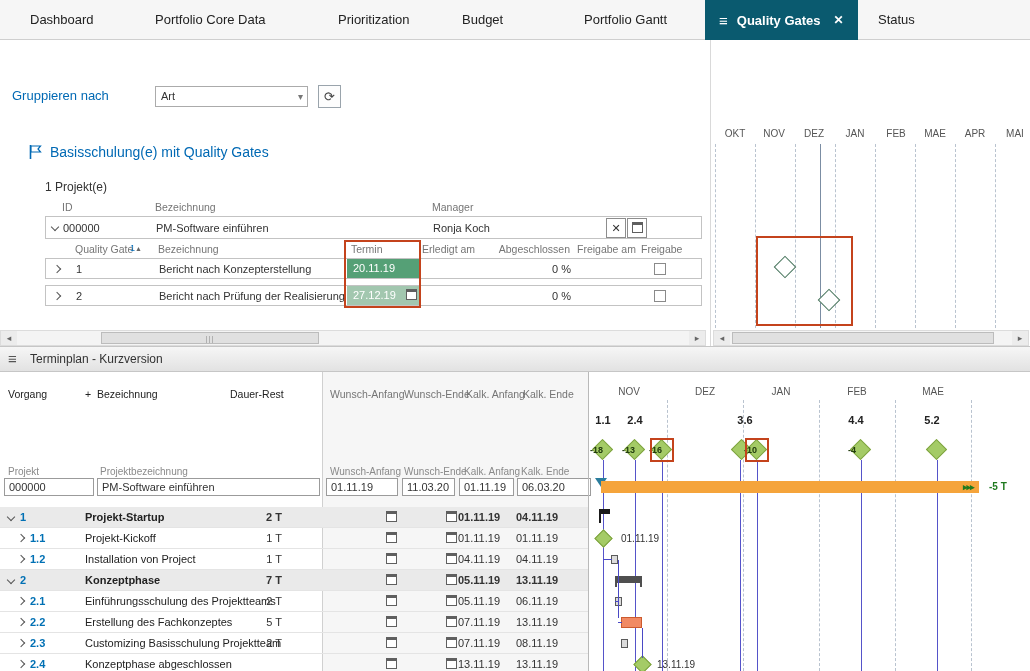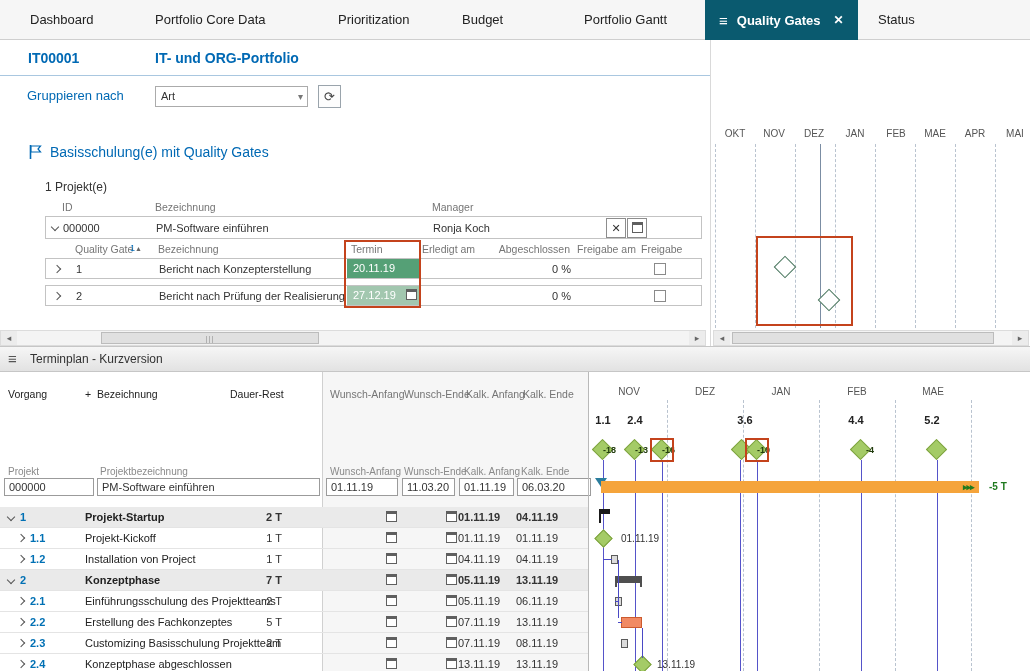--- a/index.html
+++ b/index.html
@@ -45,21 +45,21 @@
   .sarrow{position:absolute;top:0;width:16px;height:14px;text-align:center;line-height:14px;font-size:9px;color:#666;background:#ececec}
   .sthumb{position:absolute;top:1px;height:12px;background:#e0e0e0;border:1px solid #bcbcbc;text-align:center;line-height:11px;font-size:8px;color:#999;letter-spacing:1px}
 
   
   .mon{position:absolute;transform:translateX(-50%);font-size:10px;color:#555;white-space:nowrap}
   .vdash{position:absolute;width:0;border-left:1px dashed #b9c3cf}
   .vsolid{position:absolute;width:0;border-left:1.5px solid #7b8da3}
   .dmd{position:absolute;transform:rotate(45deg)}
   .dmd.outline{width:16px;height:16px;background:#fff;border:1.5px solid #45735a}
   .dmd.green{width:15px;height:15px;background:#a4cb66;border:1px solid #7da23f}
-  .dmd-num{position:absolute;width:26px;text-align:right;font-size:9px;font-weight:bold;color:#223c0e;z-index:4}
+  .dmd-num{position:absolute;width:26px;text-align:left;font-size:9px;font-weight:bold;color:#223c0e;z-index:4}
 
   
   .tp-header{position:absolute;left:0;top:346px;width:1030px;height:26px;background:linear-gradient(#f6f6f6,#e2e2e2);border-top:1px solid #c6c6c6;border-bottom:1px solid #c6c6c6;font-size:12px;color:#333;line-height:24px}
   .burger2{position:absolute;left:8px;top:0;font-size:15px;color:#555}
   .tp-title{position:absolute;left:30px;top:0}
 
   
   .lower{position:absolute;left:0;top:372px;width:1030px;height:299px;background:#fff;overflow:hidden}
   .ttable{position:absolute;left:0;top:0;width:588px;height:299px}
   .dateband{position:absolute;left:322px;top:0;width:266px;height:299px;background:#f6f6f6;border-left:1px solid #d0d0d0}
@@ -107,26 +107,22 @@
     <div class="tab" style="left:584px">Portfolio Gantt</div>
     <div class="tab active" style="left:705px">
       <span class="burger">≡</span>
       <span>Quality Gates</span>
       <span class="closex">✕</span>
     </div>
     <div class="tab" style="left:878px">Status</div>
   </div>
 
   <div class="upper-left">
-    <div class="title-row">
-      <span class="pid" style="left:28px">IT00001</span>
-      <span class="ptitle" style="left:155px">IT- und ORG-Portfolio</span>
-    </div>
-
-    <span class="abs blue13" style="left:27px;top:48px">Gruppieren nach</span>
+
+    <span class="abs blue13" style="left:12px;top:48px">Gruppieren nach</span>
     <div class="abs select" style="left:155px;top:46px;width:153px;height:21px">
       <span>Art</span>
       <span class="ddarrow">▾</span>
     </div>
     <div class="abs iconbtn" style="left:318px;top:45px">⟳</div>
 
     <svg class="abs" style="left:28px;top:104px" width="15" height="16" viewBox="0 0 15 16">
       <path d="M2.5 1 v14" stroke="#0069b4" stroke-width="1.6" fill="none"></path>
       <path d="M3 2 h9.5 l-2.5 3 2.5 3 H3 Z" fill="#ffffff" stroke="#0069b4" stroke-width="1.2"></path>
     </svg>

